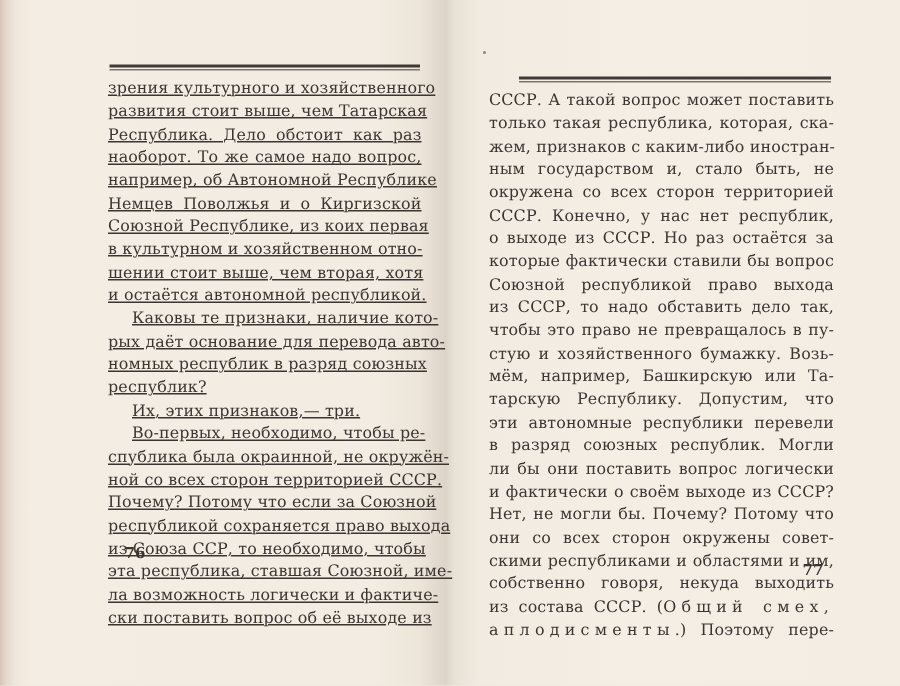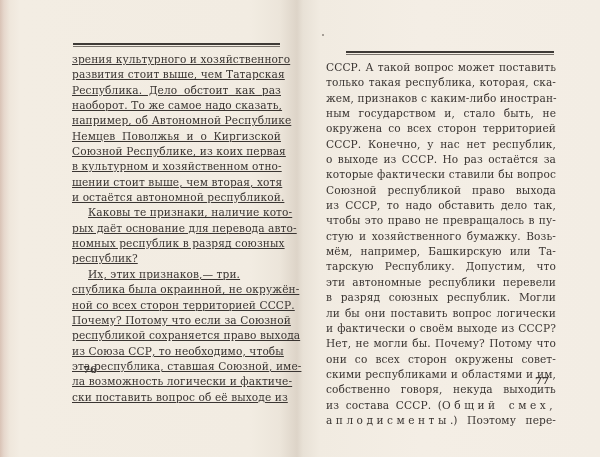--- a/index.html
+++ b/index.html
@@ -52,32 +52,33 @@
 <body>
 
 <div class="spread">
 
   <div class="page left">
     <div class="rule"></div>
     <div class="text" id="left-body">
         <span class="line">зрения культурного и хозяйственного</span>
         <span class="line">развития стоит выше, чем Татарская</span>
         <span class="line">Республика. Дело обстоит как раз</span>
-        <span class="line">наоборот. То же самое надо сказать,</span>
+        <span class="line">наоборот. То же самое надо вопрос,</span>
         <span class="line">например, об Автономной Республике</span>
         <span class="line">Немцев Поволжья и о Киргизской</span>
         <span class="line">Союзной Республике, из коих первая</span>
         <span class="line">в культурном и хозяйственном отно-</span>
         <span class="line">шении стоит выше, чем вторая, хотя</span>
         <span class="line last">и остаётся автономной республикой.</span>
         <span class="line indent">Каковы те признаки, наличие кото-</span>
         <span class="line">рых даёт основание для перевода авто-</span>
         <span class="line">номных республик в разряд союзных</span>
         <span class="line last">республик?</span>
         <span class="line last indent">Их, этих признаков,— три.</span>
+        <span class="line indent">Во-первых, необходимо, чтобы ре-</span>
         <span class="line">спублика была окраинной, не окружён-</span>
         <span class="line">ной со всех сторон территорией СССР.</span>
         <span class="line">Почему? Потому что если за Союзной</span>
         <span class="line">республикой сохраняется право выхода</span>
         <span class="line">из Союза ССР, то необходимо, чтобы</span>
         <span class="line">эта республика, ставшая Союзной, име-</span>
         <span class="line">ла возможность логически и фактиче-</span>
         <span class="line">ски поставить вопрос об её выходе из</span>
       </div>
     <div class="folio">76</div>

